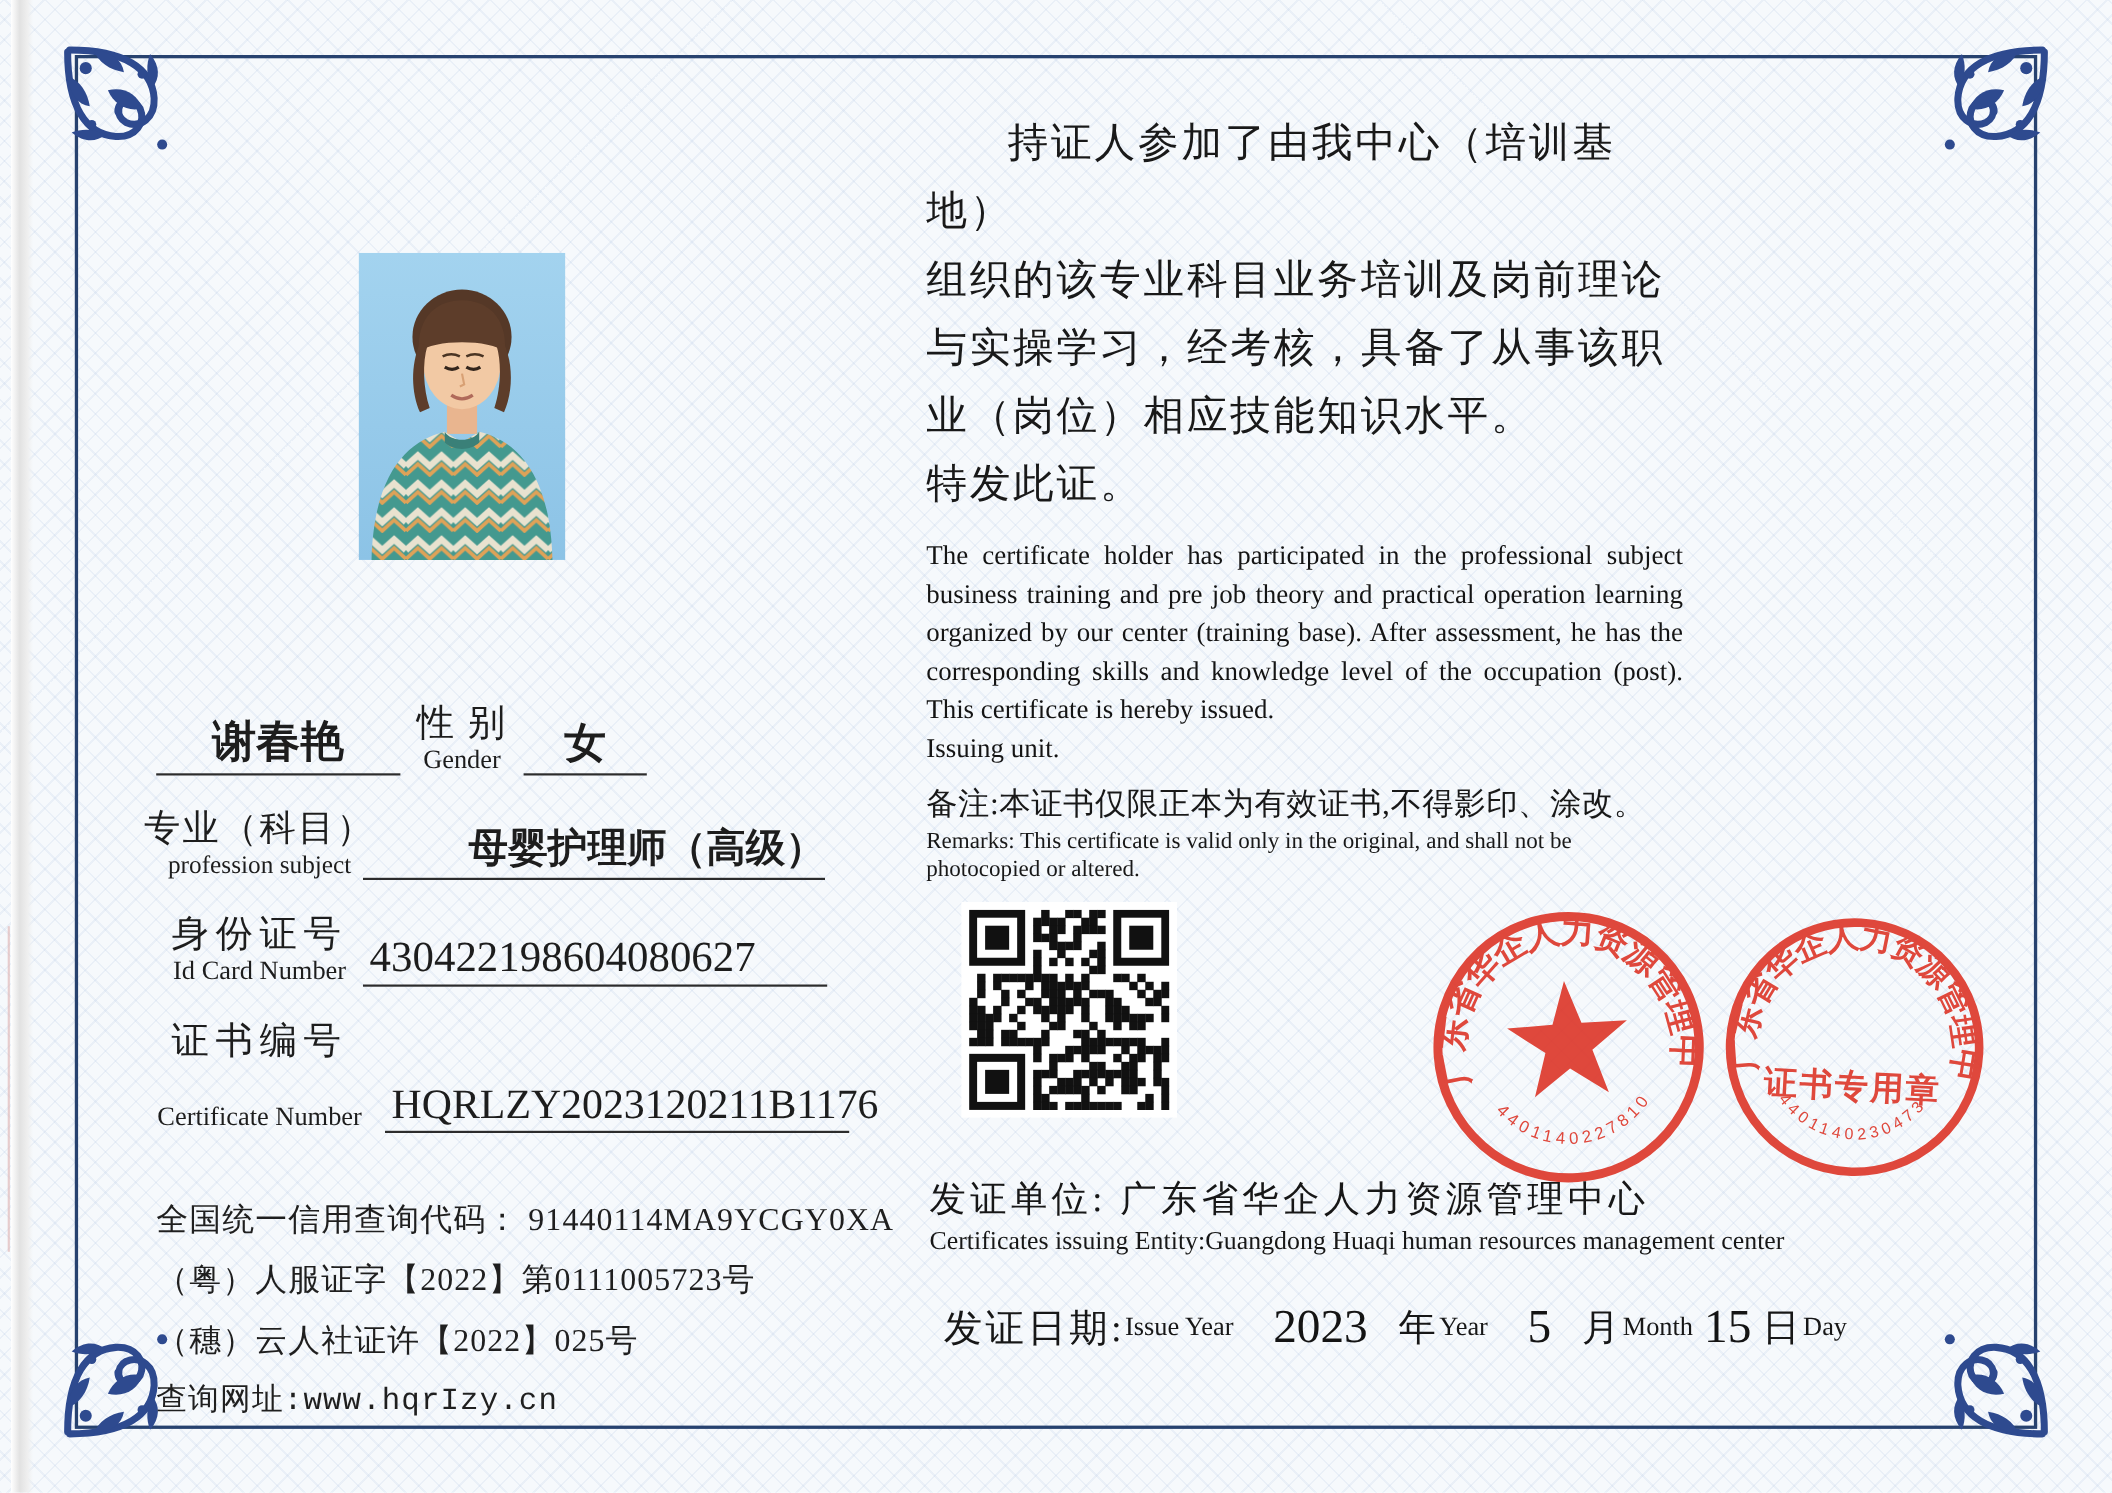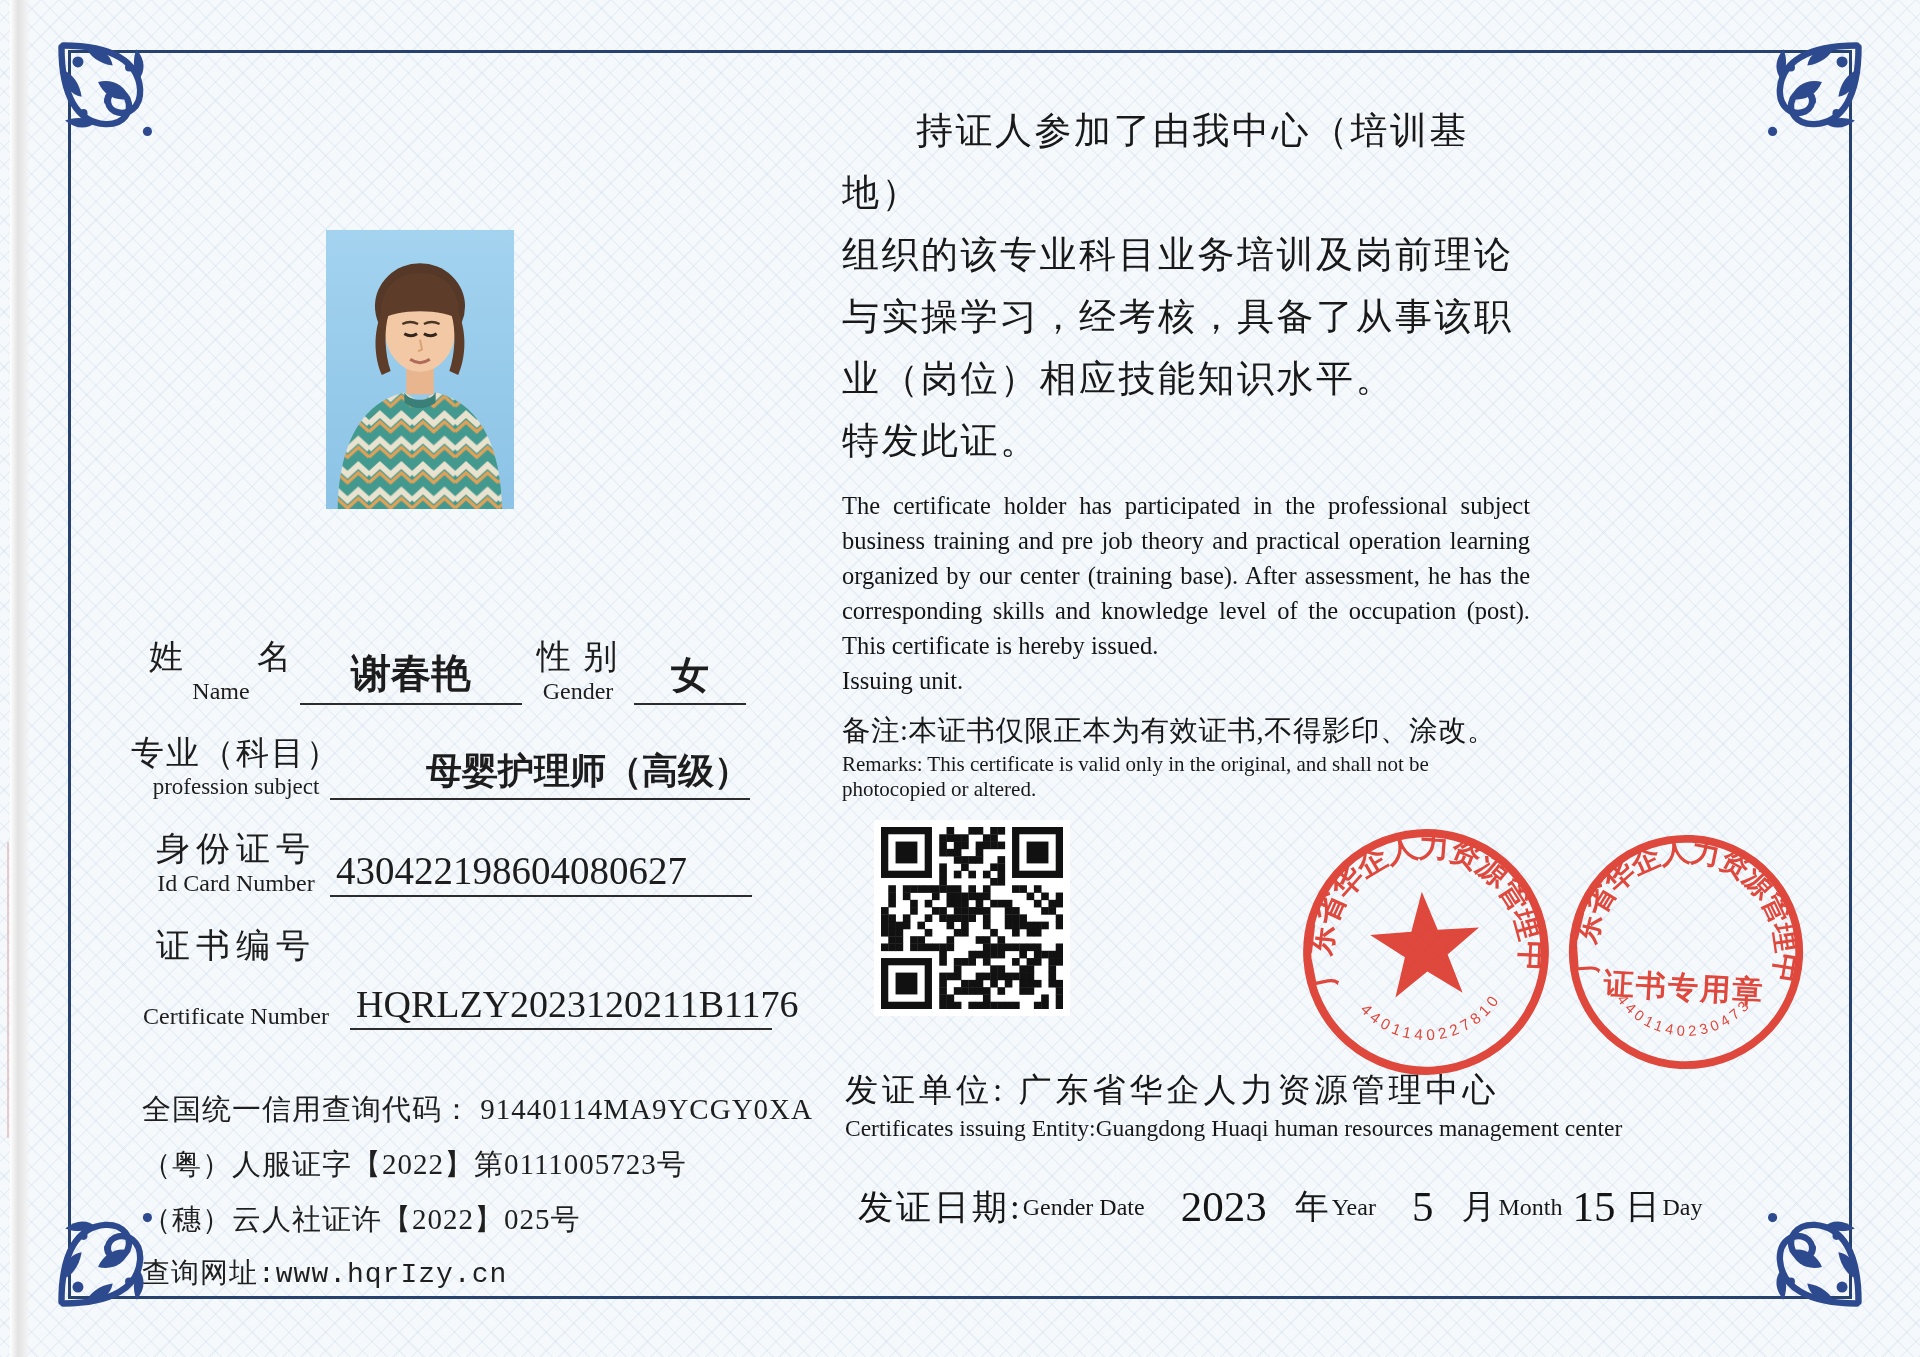--- a/index.html
+++ b/index.html
@@ -180,24 +180,20 @@
       <path d="M100,106 q7,4 13,0" stroke="#33251c" stroke-width="3" fill="none"></path>
       <path d="M96,112 l2,10 l-4,2" stroke="#d8a074" stroke-width="2" fill="none"></path>
       <path d="M86,132 q10,7 20,0" stroke="#b06a5a" stroke-width="3" fill="none"></path>
       <path d="M12,285 C14,204 46,174 80,166 L96,176 L112,166 C146,174 178,204 180,285 Z" fill="url(#zig)"></path>
       <path d="M80,166 C86,176 106,176 112,166 L112,176 C104,184 88,184 80,176 Z" fill="#3a8078"></path>
     </svg>
   </div>
 
   <div class="fields">
     <div class="frow">
-      <div class="flabel" style="width:158px;">
-        <div class="zh">姓　　名</div>
-        <div class="en">Name</div>
-      </div>
       <div class="fvalue value-zh" style="width:222px;font-size:40px;">谢春艳</div>
       <div class="flabel" style="width:112px;">
         <div class="zh">性 别</div>
         <div class="en">Gender</div>
       </div>
       <div class="fvalue value-zh" style="width:112px;font-size:38px;">女</div>
     </div>
 
     <div class="frow">
       <div class="flabel" style="width:188px;">
@@ -537,21 +533,21 @@
   </div>
 
   <div class="entity">
     <div class="entity-zh">发证单位: 广东省华企人力资源管理中心</div>
     <div class="entity-en">Certificates issuing Entity:Guangdong Huaqi human resources management center</div>
   </div>
 
   <div class="daterow">
     <div class="dstack">
       <div class="dzh">发证日期:</div>
-      <div class="den">Gender Date</div>
+      <div class="den">Issue Year</div>
     </div>
     <div class="gap30"></div>
     <div class="dnum">2023</div>
     <div class="gap22"></div>
     <div class="dstack">
       <div class="dzh" style="font-size:34px;">年</div>
       <div class="den">Year</div>
     </div>
     <div class="gap30"></div>
     <div class="dnum">5</div>

